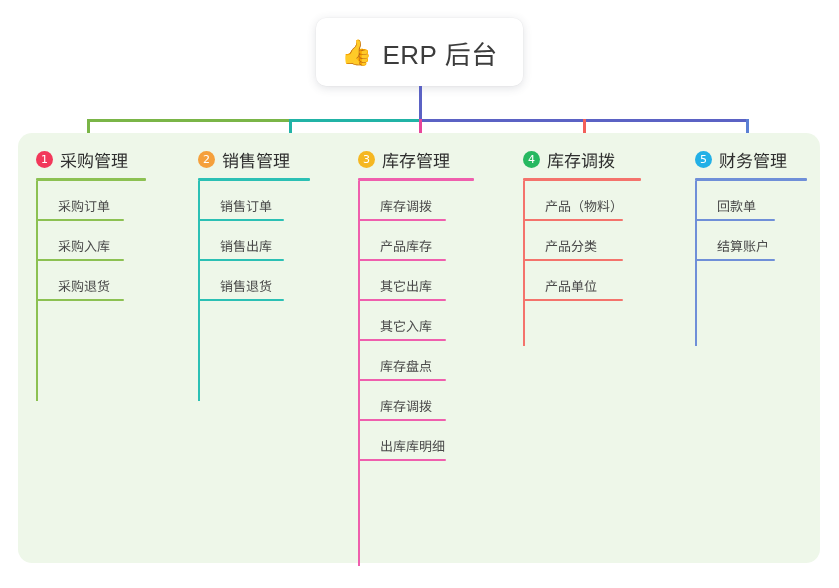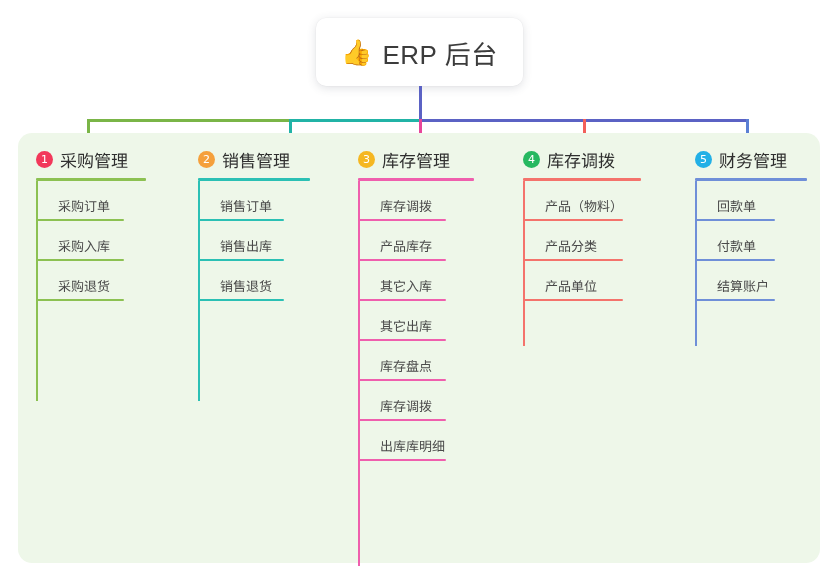--- a/index.html
+++ b/index.html
@@ -202,25 +202,25 @@
         <div class="spine" style="background: rgb(239, 95, 173); height: 385px;"></div>
         <div class="item">
           <span class="item-label">库存调拨</span>
           <div class="item-rule" style="background: rgb(239, 95, 173); width: 88px;"></div>
         </div>
         <div class="item">
           <span class="item-label">产品库存</span>
           <div class="item-rule" style="background: rgb(239, 95, 173); width: 88px;"></div>
         </div>
         <div class="item">
+          <span class="item-label">其它出库</span>
+          <div class="item-rule" style="background: rgb(239, 95, 173); width: 88px;"></div>
+        </div>
+        <div class="item">
           <span class="item-label">其它入库</span>
-          <div class="item-rule" style="background: rgb(239, 95, 173); width: 88px;"></div>
-        </div>
-        <div class="item">
-          <span class="item-label">其它出库</span>
           <div class="item-rule" style="background: rgb(239, 95, 173); width: 88px;"></div>
         </div>
         <div class="item">
           <span class="item-label">库存盘点</span>
           <div class="item-rule" style="background: rgb(239, 95, 173); width: 88px;"></div>
         </div>
         <div class="item">
           <span class="item-label">库存调拨</span>
           <div class="item-rule" style="background: rgb(239, 95, 173); width: 88px;"></div>
         </div>
@@ -258,22 +258,18 @@
         <span class="col-title">财务管理</span>
       </div>
       <div class="col-rule" style="background: rgb(111, 143, 216); width: 112px;"></div>
       <div class="items">
         <div class="spine" style="background: rgb(111, 143, 216); height: 165px;"></div>
         <div class="item">
           <span class="item-label">回款单</span>
           <div class="item-rule" style="background: rgb(111, 143, 216); width: 80px;"></div>
         </div>
         <div class="item">
-          <span class="item-label">付款单</span>
-          <div class="item-rule" style="background: rgb(111, 143, 216); width: 80px;"></div>
-        </div>
-        <div class="item">
           <span class="item-label">结算账户</span>
           <div class="item-rule" style="background: rgb(111, 143, 216); width: 80px;"></div>
         </div>
       </div>
     </div>
   </div>
 
 </body></html>

